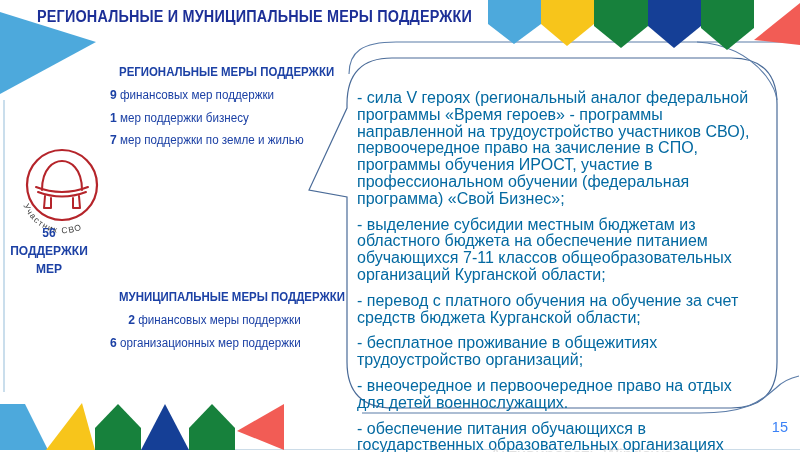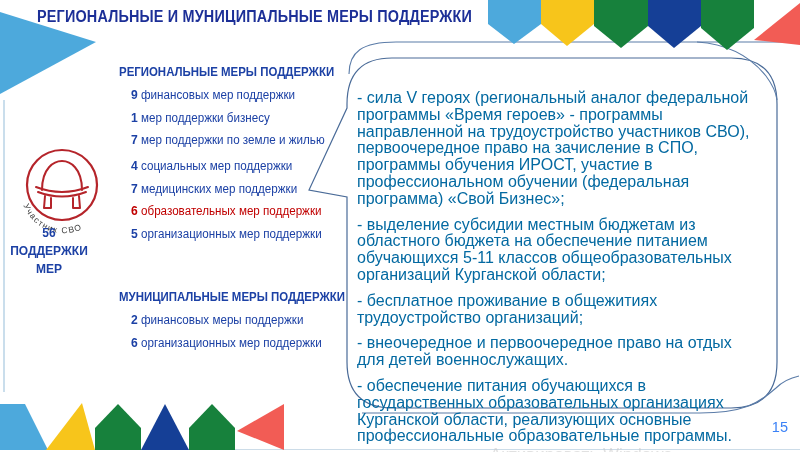--- a/index.html
+++ b/index.html
@@ -6,21 +6,21 @@
   .slide{position:relative;width:800px;height:452px;background:#ffffff;overflow:hidden;
          font-family:"Liberation Sans",sans-serif;}
   .deco{position:absolute;left:0;top:0;width:800px;height:452px;}
   .title{position:absolute;left:37px;top:8px;font-size:16px;font-weight:bold;color:#1c2f97;
          transform:scaleX(.9);transform-origin:0 0;white-space:nowrap;letter-spacing:.2px;}
   .emblem{position:absolute;left:12px;top:135px;}
   .count{position:absolute;left:0;top:224px;width:98px;text-align:center;color:#1c41a5;
          font-weight:bold;font-size:12px;line-height:18px;}
   .hd{position:absolute;left:119px;font-weight:bold;font-size:13px;color:#1c41a5;
       transform:scaleX(.88);transform-origin:0 0;white-space:nowrap;}
-  .group{position:absolute;left:131px;}
+  .group{position:absolute;left:110px;}
   .li{font-size:12px;line-height:22.5px;color:#1c41a5;white-space:nowrap;
       transform:scaleX(.97);transform-origin:0 0;}
   .li b{font-size:12.5px;}
   .li.red{color:#c00000;}
   .callout-text{position:absolute;left:357px;top:90px;width:406px;color:#0369a1;
                 font-size:16px;line-height:16.8px;}
   .callout-text p{margin:0 0 9px 0;}
   .pagenum{position:absolute;right:12px;top:419px;font-size:14.5px;color:#3b82f6;}
   .watermark{position:absolute;left:490px;top:445px;width:270px;height:7px;overflow:hidden;
              font-size:17px;color:#c9c9c9;opacity:.55;}
@@ -86,37 +86,32 @@
   </div>
 
   <div class="hd" style="top:64px;">РЕГИОНАЛЬНЫЕ МЕРЫ ПОДДЕРЖКИ</div>
 
   <div class="group" style="top:84px;">
     <div class="li"><b>9</b> <span>финансовых мер поддержки</span></div>
     <div class="li"><b>1</b> <span>мер поддержки бизнесу</span></div>
     <div class="li"><b>7</b> <span>мер поддержки по земле и жилью</span></div>
   </div>
 
-  <div class="group" style="top:155px;">
-    <div class="li"><b>4</b> <span>социальных мер поддержки</span></div>
-    <div class="li"><b>7</b> <span>медицинских мер поддержки</span></div>
-    <div class="li red"><b>6</b> <span>образовательных мер поддержки</span></div>
-    <div class="li"><b>5</b> <span>организационных мер поддержки</span></div>
-  </div>
 
   <div class="hd" style="top:289px;">МУНИЦИПАЛЬНЫЕ МЕРЫ ПОДДЕРЖКИ</div>
 
-  <div class="group" style="top:309px;">
+  <div class="group" style="top:309px;text-align:right;">
     <div class="li"><b>2</b> <span>финансовых меры поддержки</span></div>
     <div class="li"><b>6</b> <span>организационных мер поддержки</span></div>
   </div>
 
   <div class="callout-text">
     <p>- сила V героях (региональный аналог федеральной программы «Время героев» - программы направленной на трудоустройство участников СВО), первоочередное право на зачисление в СПО, программы обучения ИРОСТ, участие в профессиональном обучении (федеральная программа) «Свой Бизнес»;</p>
-    <p>- выделение субсидии местным бюджетам из областного бюджета на обеспечение питанием обучающихся 5-11 классов общеобразовательных организаций Курганской области;</p>
+    <p>- выделение субсидии местным бюджетам из областного бюджета на обеспечение питанием обучающихся 7-11 классов общеобразовательных организаций Курганской области;</p>
+    <p>- перевод  с платного обучения на обучение за счет средств бюджета Курганской области;</p>
     <p>- бесплатное проживание в общежитиях трудоустройство организаций;</p>
     <p>- внеочередное и первоочередное право на отдых для детей военнослужащих.</p>
     <p>- обеспечение питания обучающихся в государственных образовательных организациях Курганской области, реализующих основные  профессиональные образовательные программы.</p>
   </div>
 
   <div class="pagenum">15</div>
 
   <div class="watermark">Активировать Windows</div>
 
 </div>

